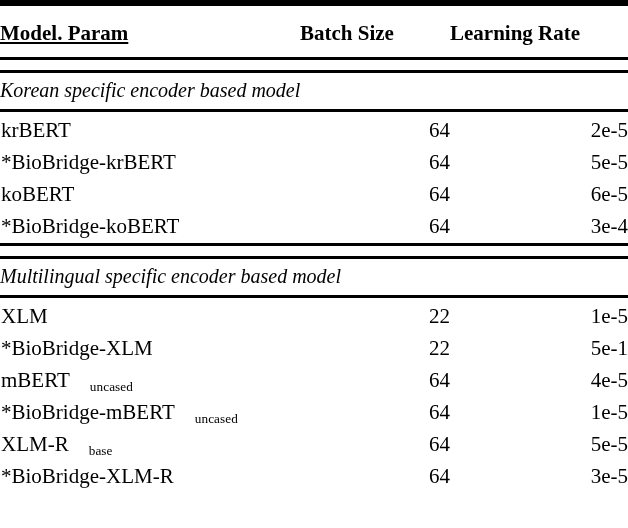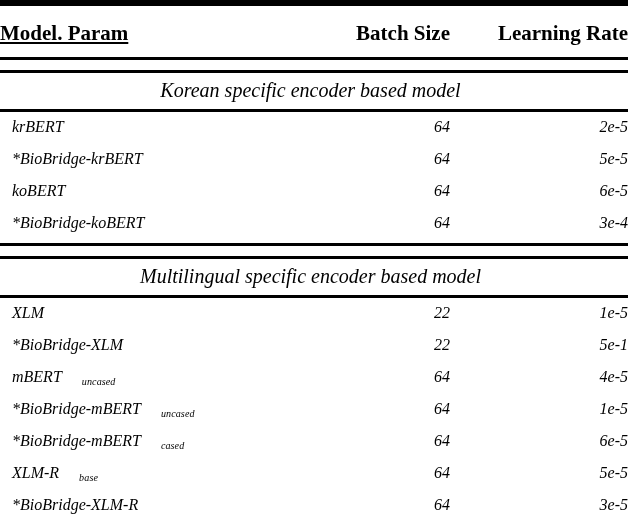--- a/index.html
+++ b/index.html
@@ -68,40 +68,38 @@
     border: none;
   }
   th.h-model {
     text-align: left;
     padding-left: 25px;
     text-decoration: underline;
   }
   th.h-batch,
   th.h-lr {
     font-weight: normal;
-    text-align: right;
+    text-align: left;
   }
 
   
   tr.section-row > td {
     font-style: italic;
     font-size: 20px;
-    text-align: center;
     padding: 6px 7px 7px 0;
     border: none;
   }
 
   
   tr.data-row > td {
-    font-size: 16px;
-    padding: 3px 0 4px 12px;
+    font-size: 21px;
+    padding: 3px 0 4px 1px;
     height: 25px;
     border: none;
     vertical-align: baseline;
-    font-style: italic;
   }
   td.d-model {
     text-align: left;
     padding-left: 25px;
     white-space: nowrap;
   }
   td.d-batch,
   td.d-lr {
     text-align: right;
   }
@@ -196,25 +194,20 @@
         <td class="d-model">mBERT<sub class="sub">uncased</sub></td>
         <td class="d-batch">64</td>
         <td class="d-lr">4e-5</td>
       </tr>
       <tr class="data-row">
         <td class="d-model">*BioBridge-mBERT<sub class="sub">uncased</sub></td>
         <td class="d-batch">64</td>
         <td class="d-lr">1e-5</td>
       </tr>
       <tr class="data-row">
-        <td class="d-model">*BioBridge-mBERT<sub class="sub">cased</sub></td>
-        <td class="d-batch">64</td>
-        <td class="d-lr">6e-5</td>
-      </tr>
-      <tr class="data-row">
         <td class="d-model">XLM-R<sub class="sub">base</sub></td>
         <td class="d-batch">64</td>
         <td class="d-lr">5e-5</td>
       </tr>
       <tr class="data-row">
         <td class="d-model">*BioBridge-XLM-R</td>
         <td class="d-batch">64</td>
         <td class="d-lr">3e-5</td>
       </tr>
 

